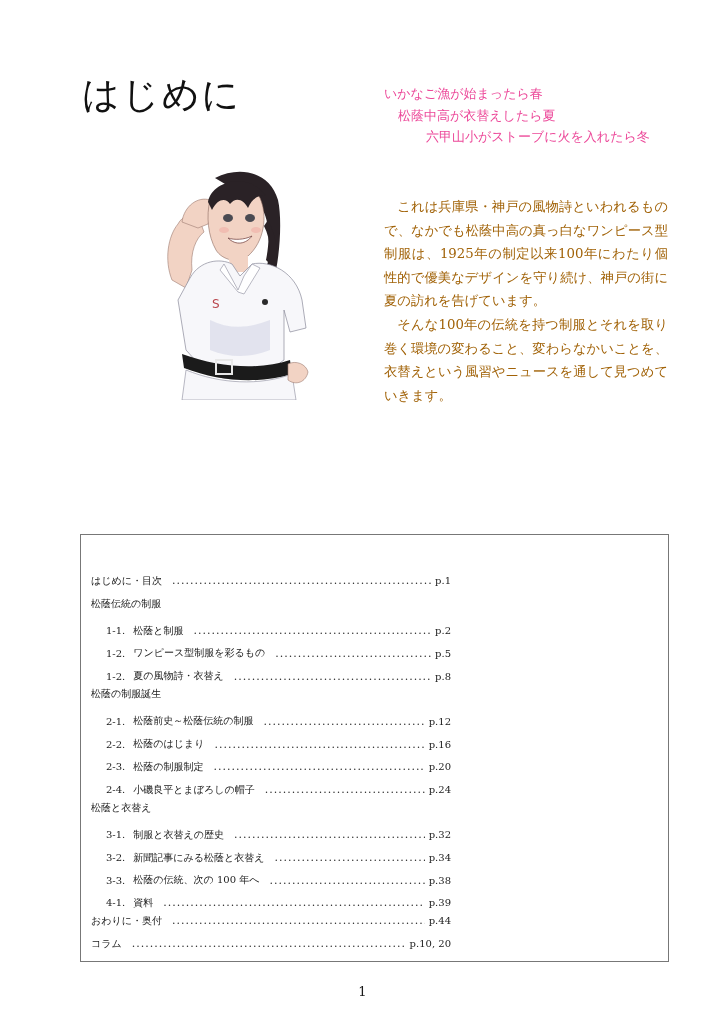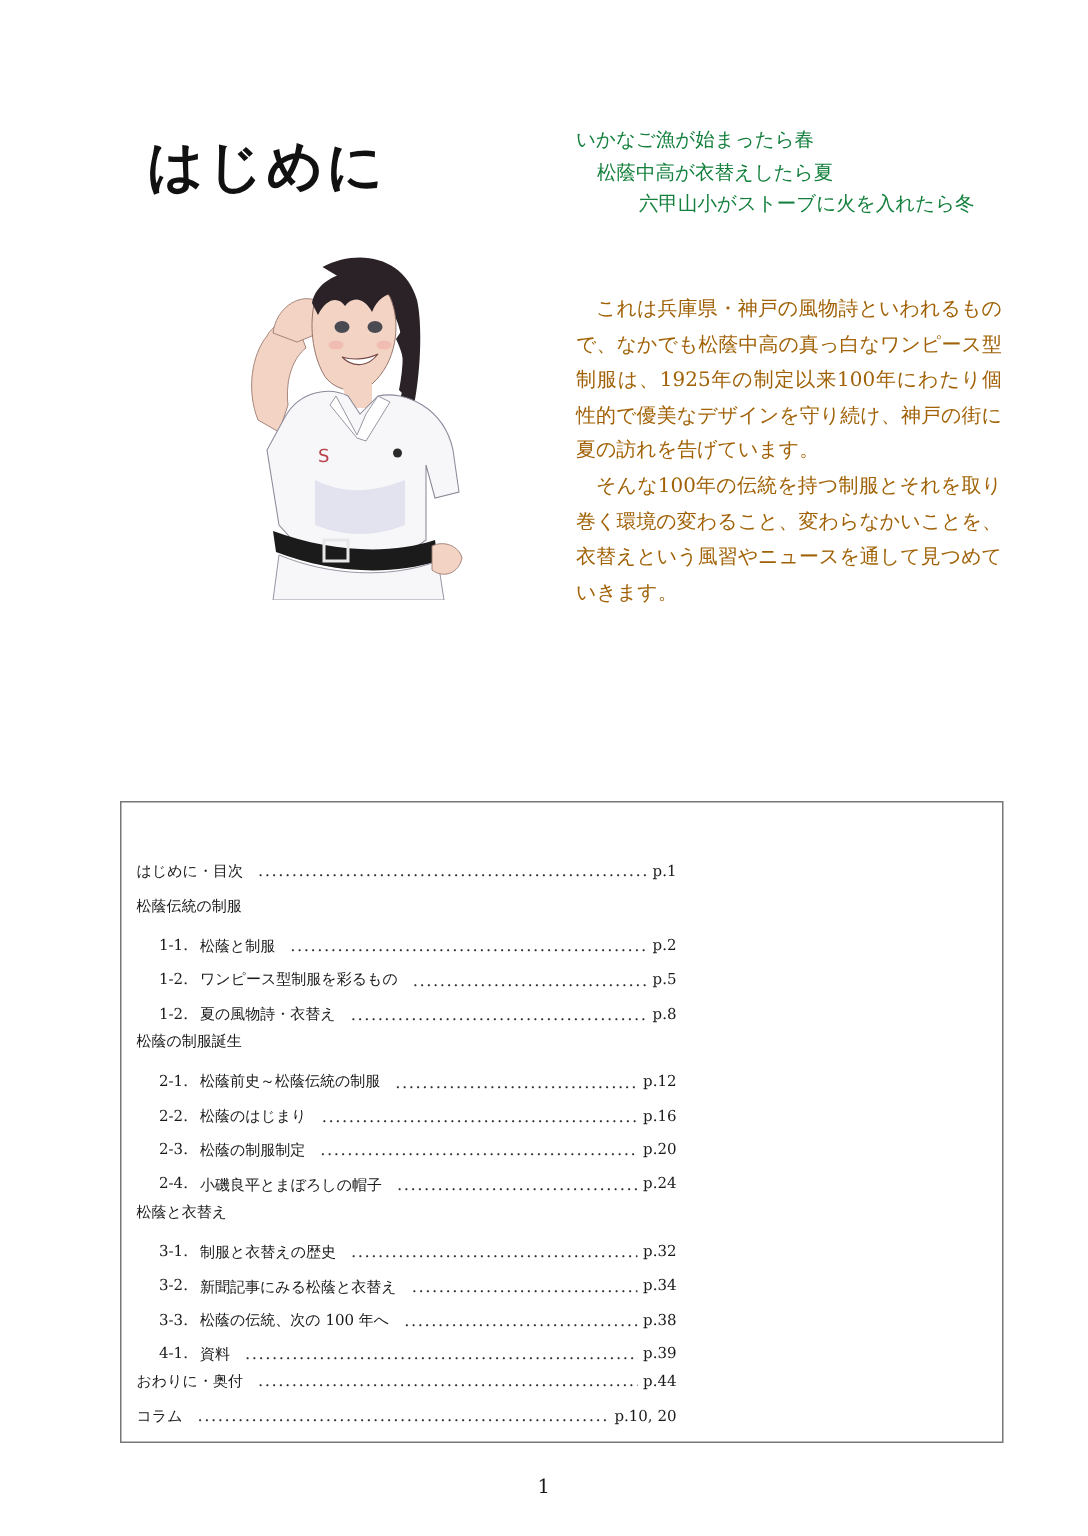--- a/index.html
+++ b/index.html
@@ -1,21 +1,21 @@
 <!DOCTYPE html>
 <html><head>
 <meta charset="utf-8">
 <style>
   html, body { margin: 0; padding: 0; background: #ffffff; }
   body { width: 725px; height: 1024px; position: relative; overflow: hidden;
          font-family: "DejaVu Serif", "Liberation Serif", serif; color: #1a1a1a; }
   .title { position: absolute; left: 82px; top: 70px; font-size: 37px; letter-spacing: 2px;
-           font-family: "DejaVu Serif", serif; font-weight: bold; margin: 16px; color: #111; }
+           font-family: "DejaVu Serif", serif; font-weight: normal; margin: 0; color: #111; }
   .poem { position: absolute; left: 384px; top: 83px; font-size: 13px; line-height: 21.5px;
-          font-family: "DejaVu Sans", sans-serif; color: #15803d; }
+          font-family: "DejaVu Sans", sans-serif; color: #ec4899; }
   .poem div { white-space: nowrap; }
   .intro { position: absolute; left: 384px; top: 195px; width: 284px; font-size: 13.3px;
            line-height: 23.6px; text-align: justify; color: #a16207; }
   .intro p { margin: 0; text-indent: 1em; }
   .illus { position: absolute; left: 120px; top: 160px; width: 200px; height: 240px; }
   .toc { position: absolute; left: 80px; top: 534px; width: 589px; height: 428px;
          border: 1.5px solid #777; box-sizing: border-box; }
   .toc-list { position: absolute; left: 10px; top: 39px; width: 360px; font-size: 10px; }
   .toc-row { display: flex; align-items: baseline; height: 22.7px; white-space: nowrap; }
   .toc-row.sub { padding-left: 15px; align-items: center; }

